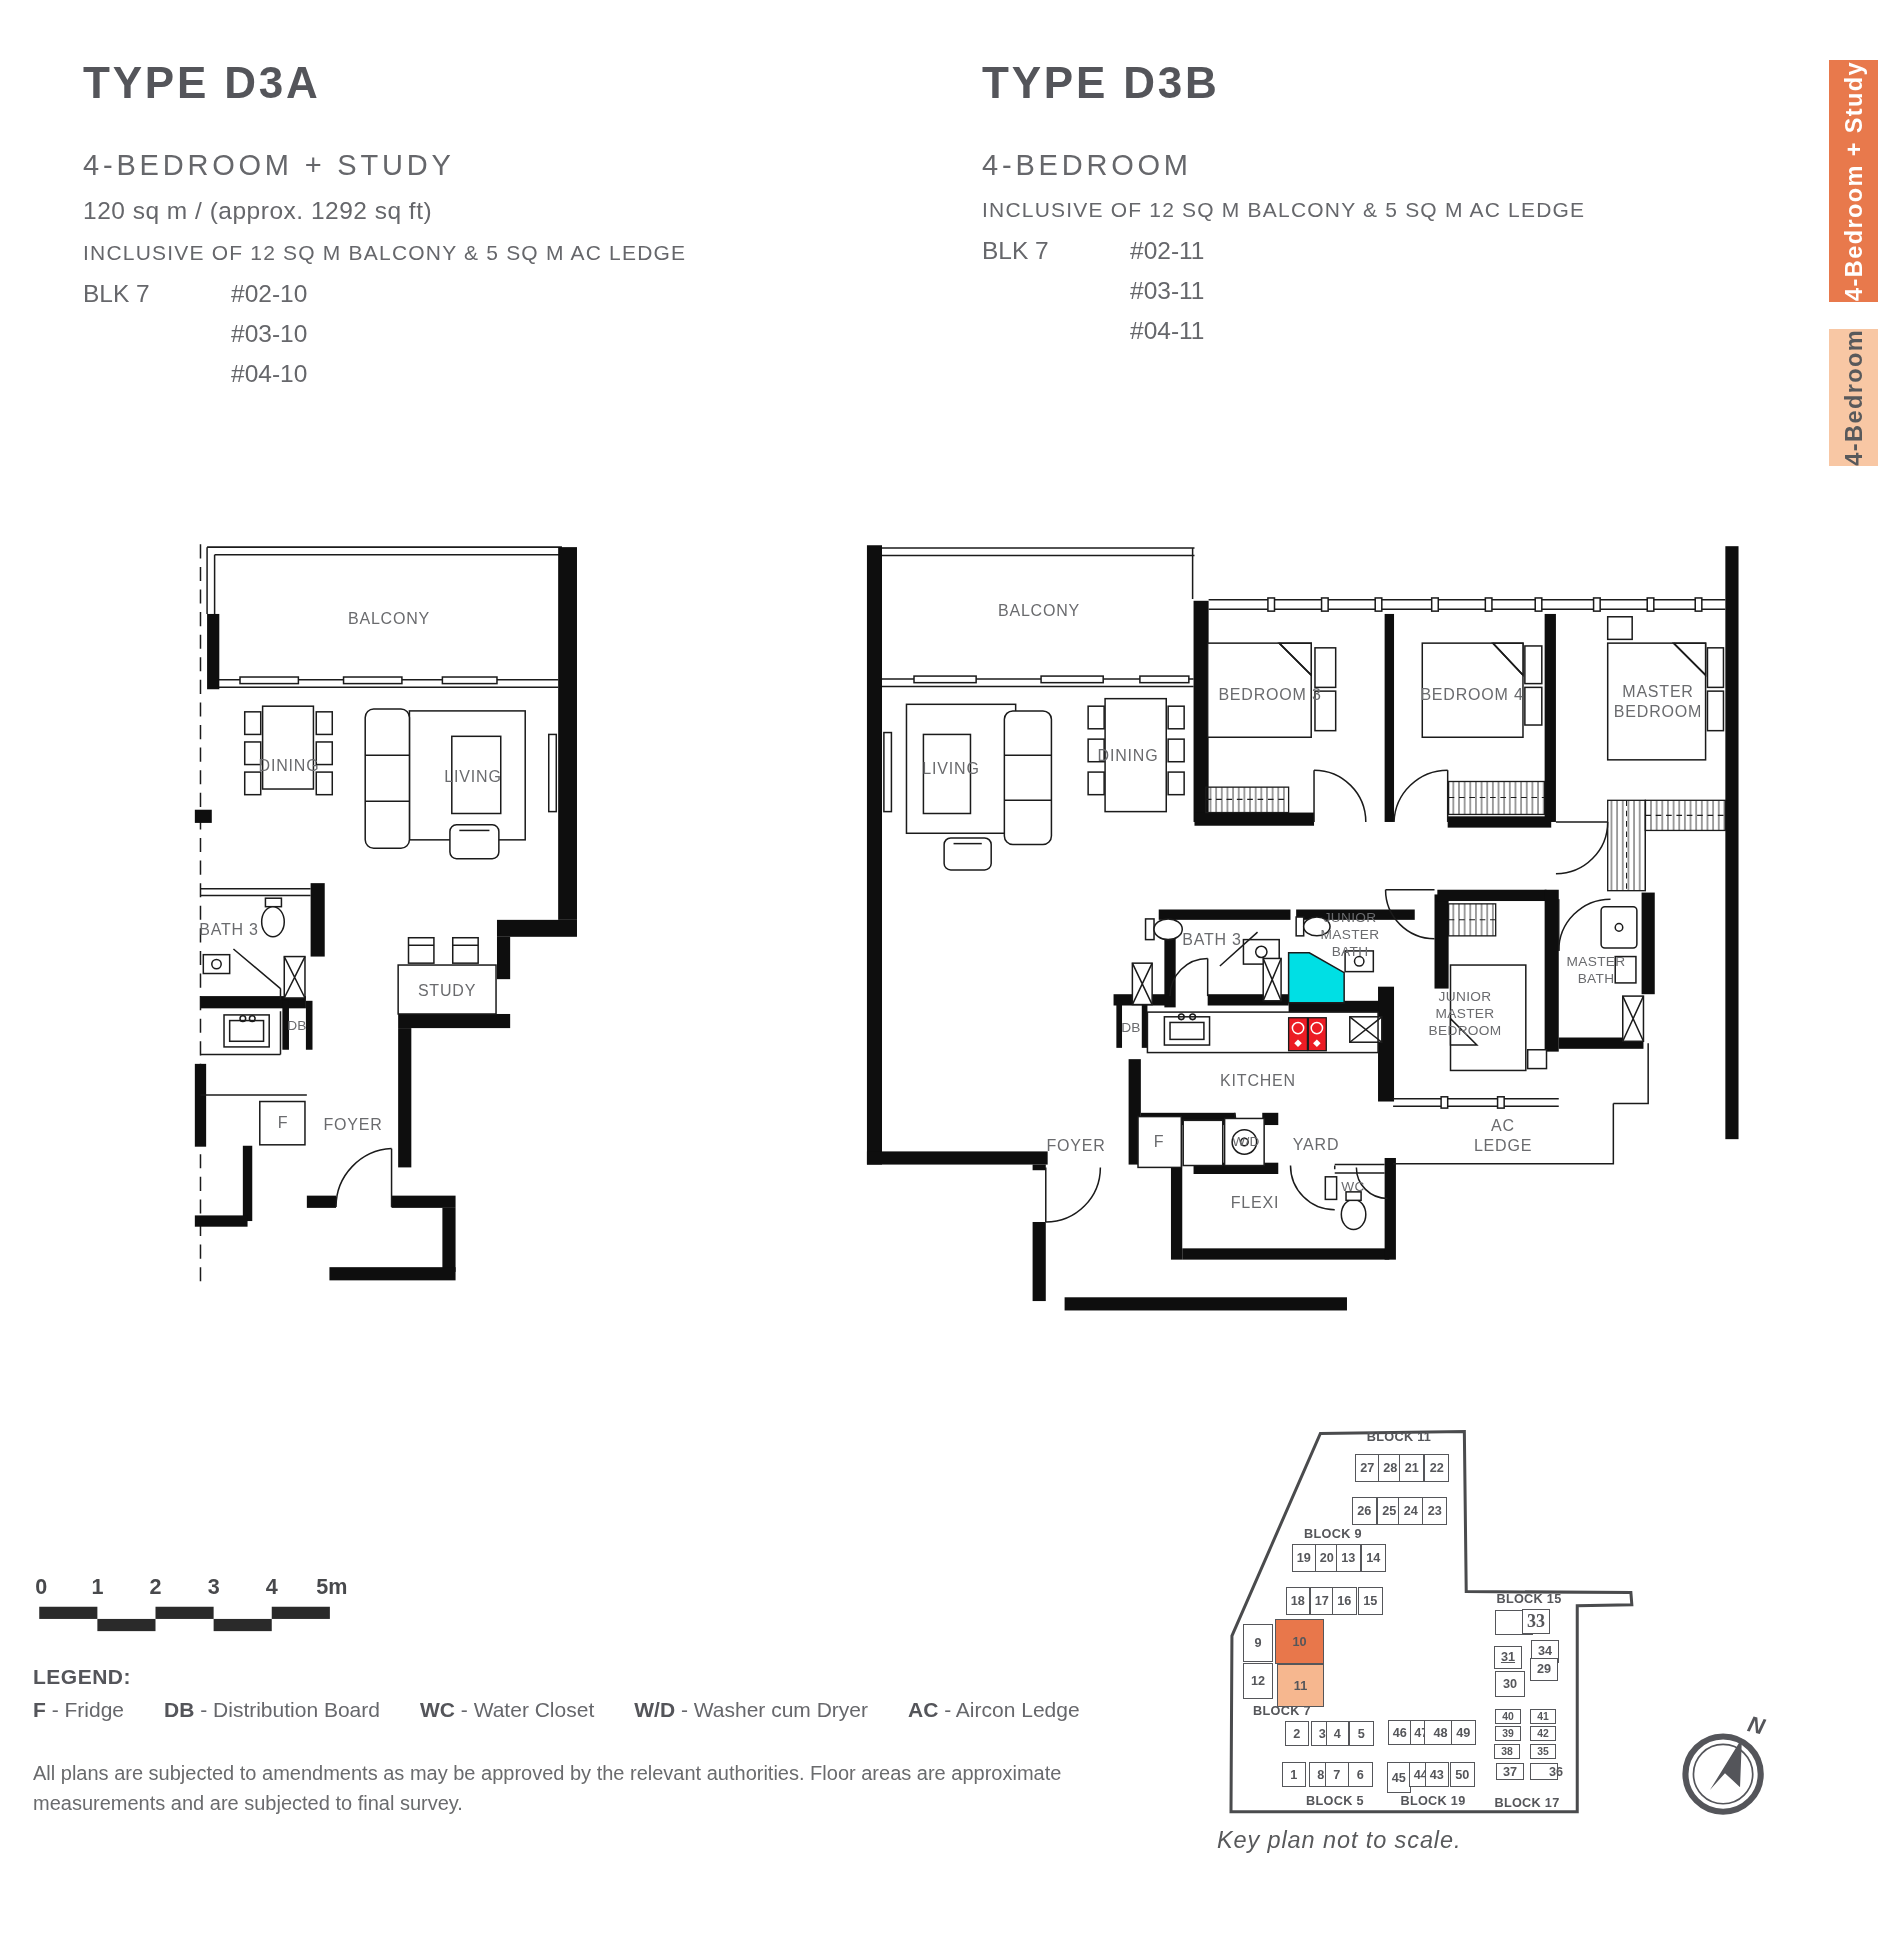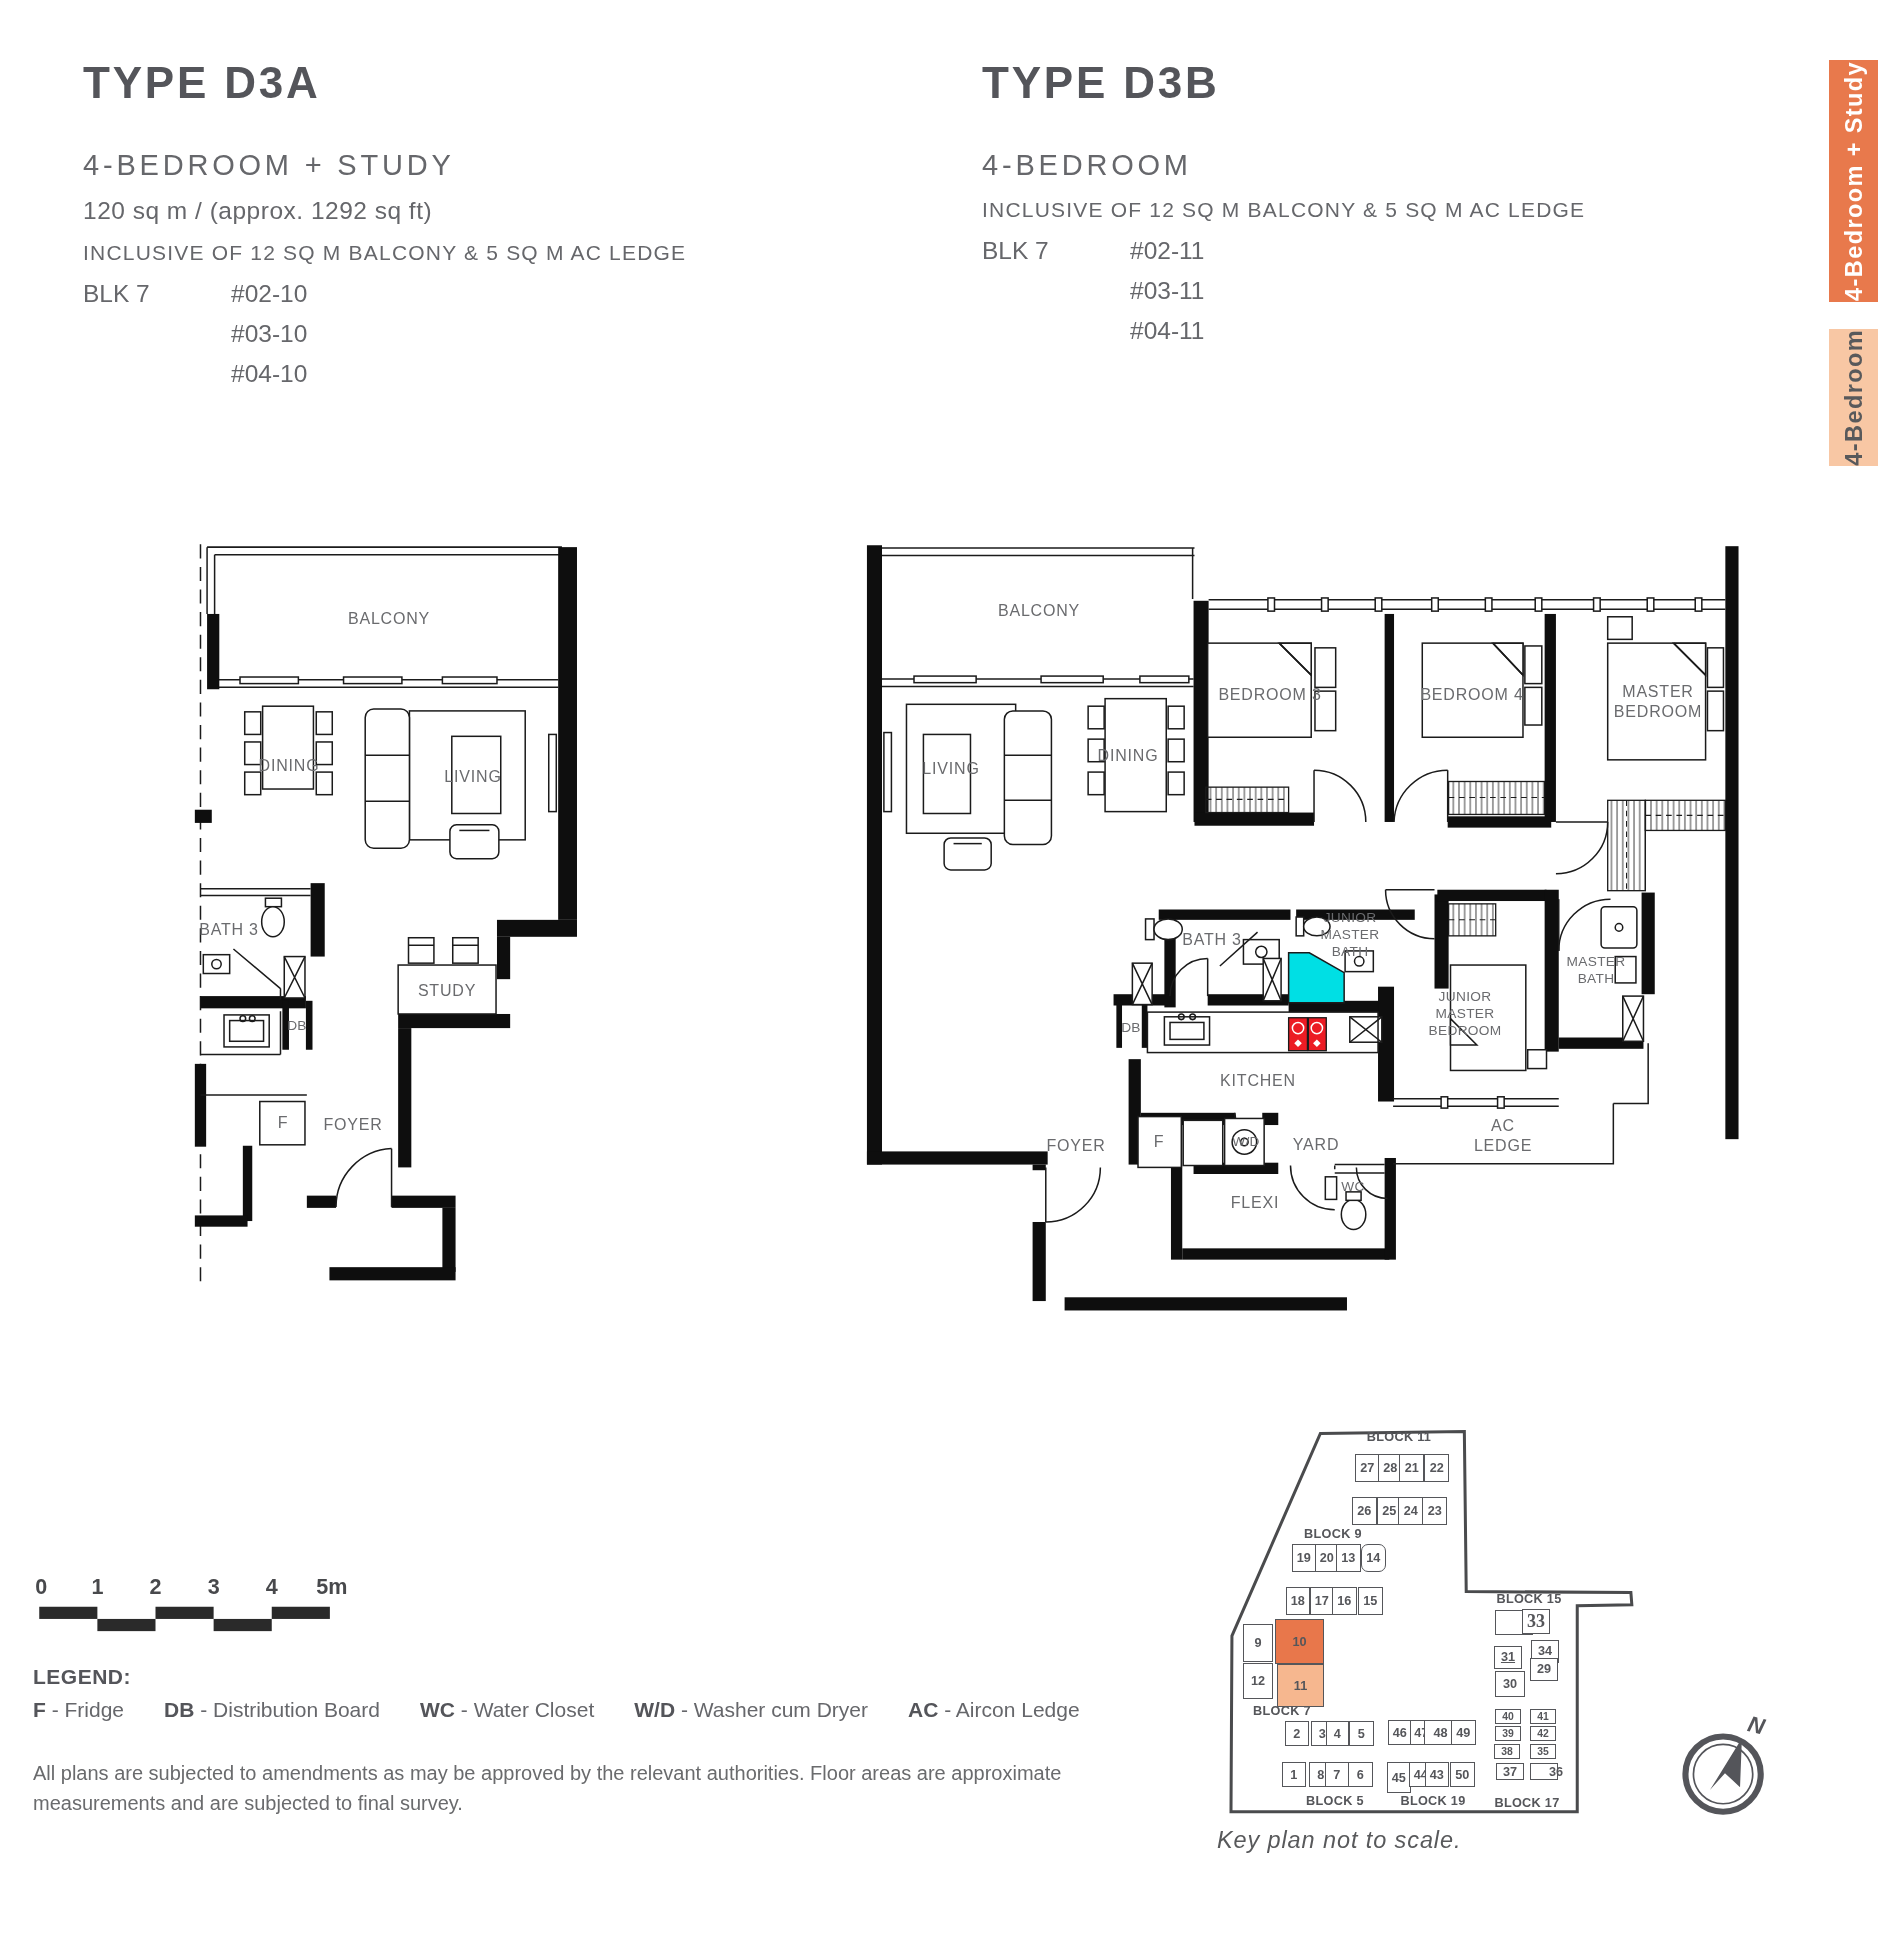--- a/index.html
+++ b/index.html
@@ -441,21 +441,21 @@
       <div class="kp-unit" style="left: 184px; top: 30px; width: 25.4px; height: 28px; font-size: 12.7px;">21</div>
       <div class="kp-unit" style="left: 209px; top: 30px; width: 25.4px; height: 28px; font-size: 12.7px;">22</div>
       <div class="kp-unit" style="left: 137px; top: 73px; width: 24.5px; height: 28px; font-size: 12.7px;">26</div>
       <div class="kp-unit" style="left: 162px; top: 73px; width: 24.5px; height: 28px; font-size: 12.7px;">25</div>
       <div class="kp-unit" style="left: 183px; top: 73px; width: 25.4px; height: 28px; font-size: 12.7px;">24</div>
       <div class="kp-unit" style="left: 207px; top: 73px; width: 25.4px; height: 28px; font-size: 12.7px;">23</div>
       <div class="kp-label" style="left: 118px; top: 110px;">BLOCK 9</div>
       <div class="kp-unit" style="left: 77px; top: 120px; width: 23.5px; height: 28px; font-size: 12.7px;">19</div>
       <div class="kp-unit" style="left: 100px; top: 120px; width: 23.5px; height: 28px; font-size: 12.7px;">20</div>
       <div class="kp-unit" style="left: 121px; top: 120px; width: 24.5px; height: 28px; font-size: 12.7px;">13</div>
-      <div class="kp-unit" style="left: 146px; top: 120px; width: 24.5px; height: 28px; font-size: 12.7px; border-radius: 7px;">14</div>
+      <div class="kp-unit" style="left: 146px; top: 120px; width: 24.5px; height: 28px; font-size: 12.7px;">14</div>
       <div class="kp-unit" style="left: 71px; top: 163px; width: 23.5px; height: 28px; font-size: 12.7px;">18</div>
       <div class="kp-unit" style="left: 95px; top: 163px; width: 23.5px; height: 28px; font-size: 12.7px;">17</div>
       <div class="kp-unit" style="left: 117px; top: 163px; width: 24.5px; height: 28px; font-size: 12.7px;">16</div>
       <div class="kp-unit" style="left: 143px; top: 163px; width: 24.5px; height: 28px; font-size: 12.7px;">15</div>
       <div class="kp-label" style="left: 67px; top: 287px;">BLOCK 7</div>
       <div class="kp-unit" style="left: 28px; top: 200px; width: 30px; height: 38px; font-size: 12.7px;">9</div>
       <div class="kp-unit" style="left: 60px; top: 195px; width: 49px; height: 45px; font-size: 12.7px; background: rgb(232, 119, 75);">10</div>
       <div class="kp-unit" style="left: 28px; top: 239px; width: 30px; height: 36px; font-size: 12.7px;">12</div>
       <div class="kp-unit" style="left: 62px; top: 240px; width: 47px; height: 43px; font-size: 12.7px; background: rgb(246, 183, 143);">11</div>
       <div class="kp-label" style="left: 120px; top: 377px;">BLOCK 5</div>

